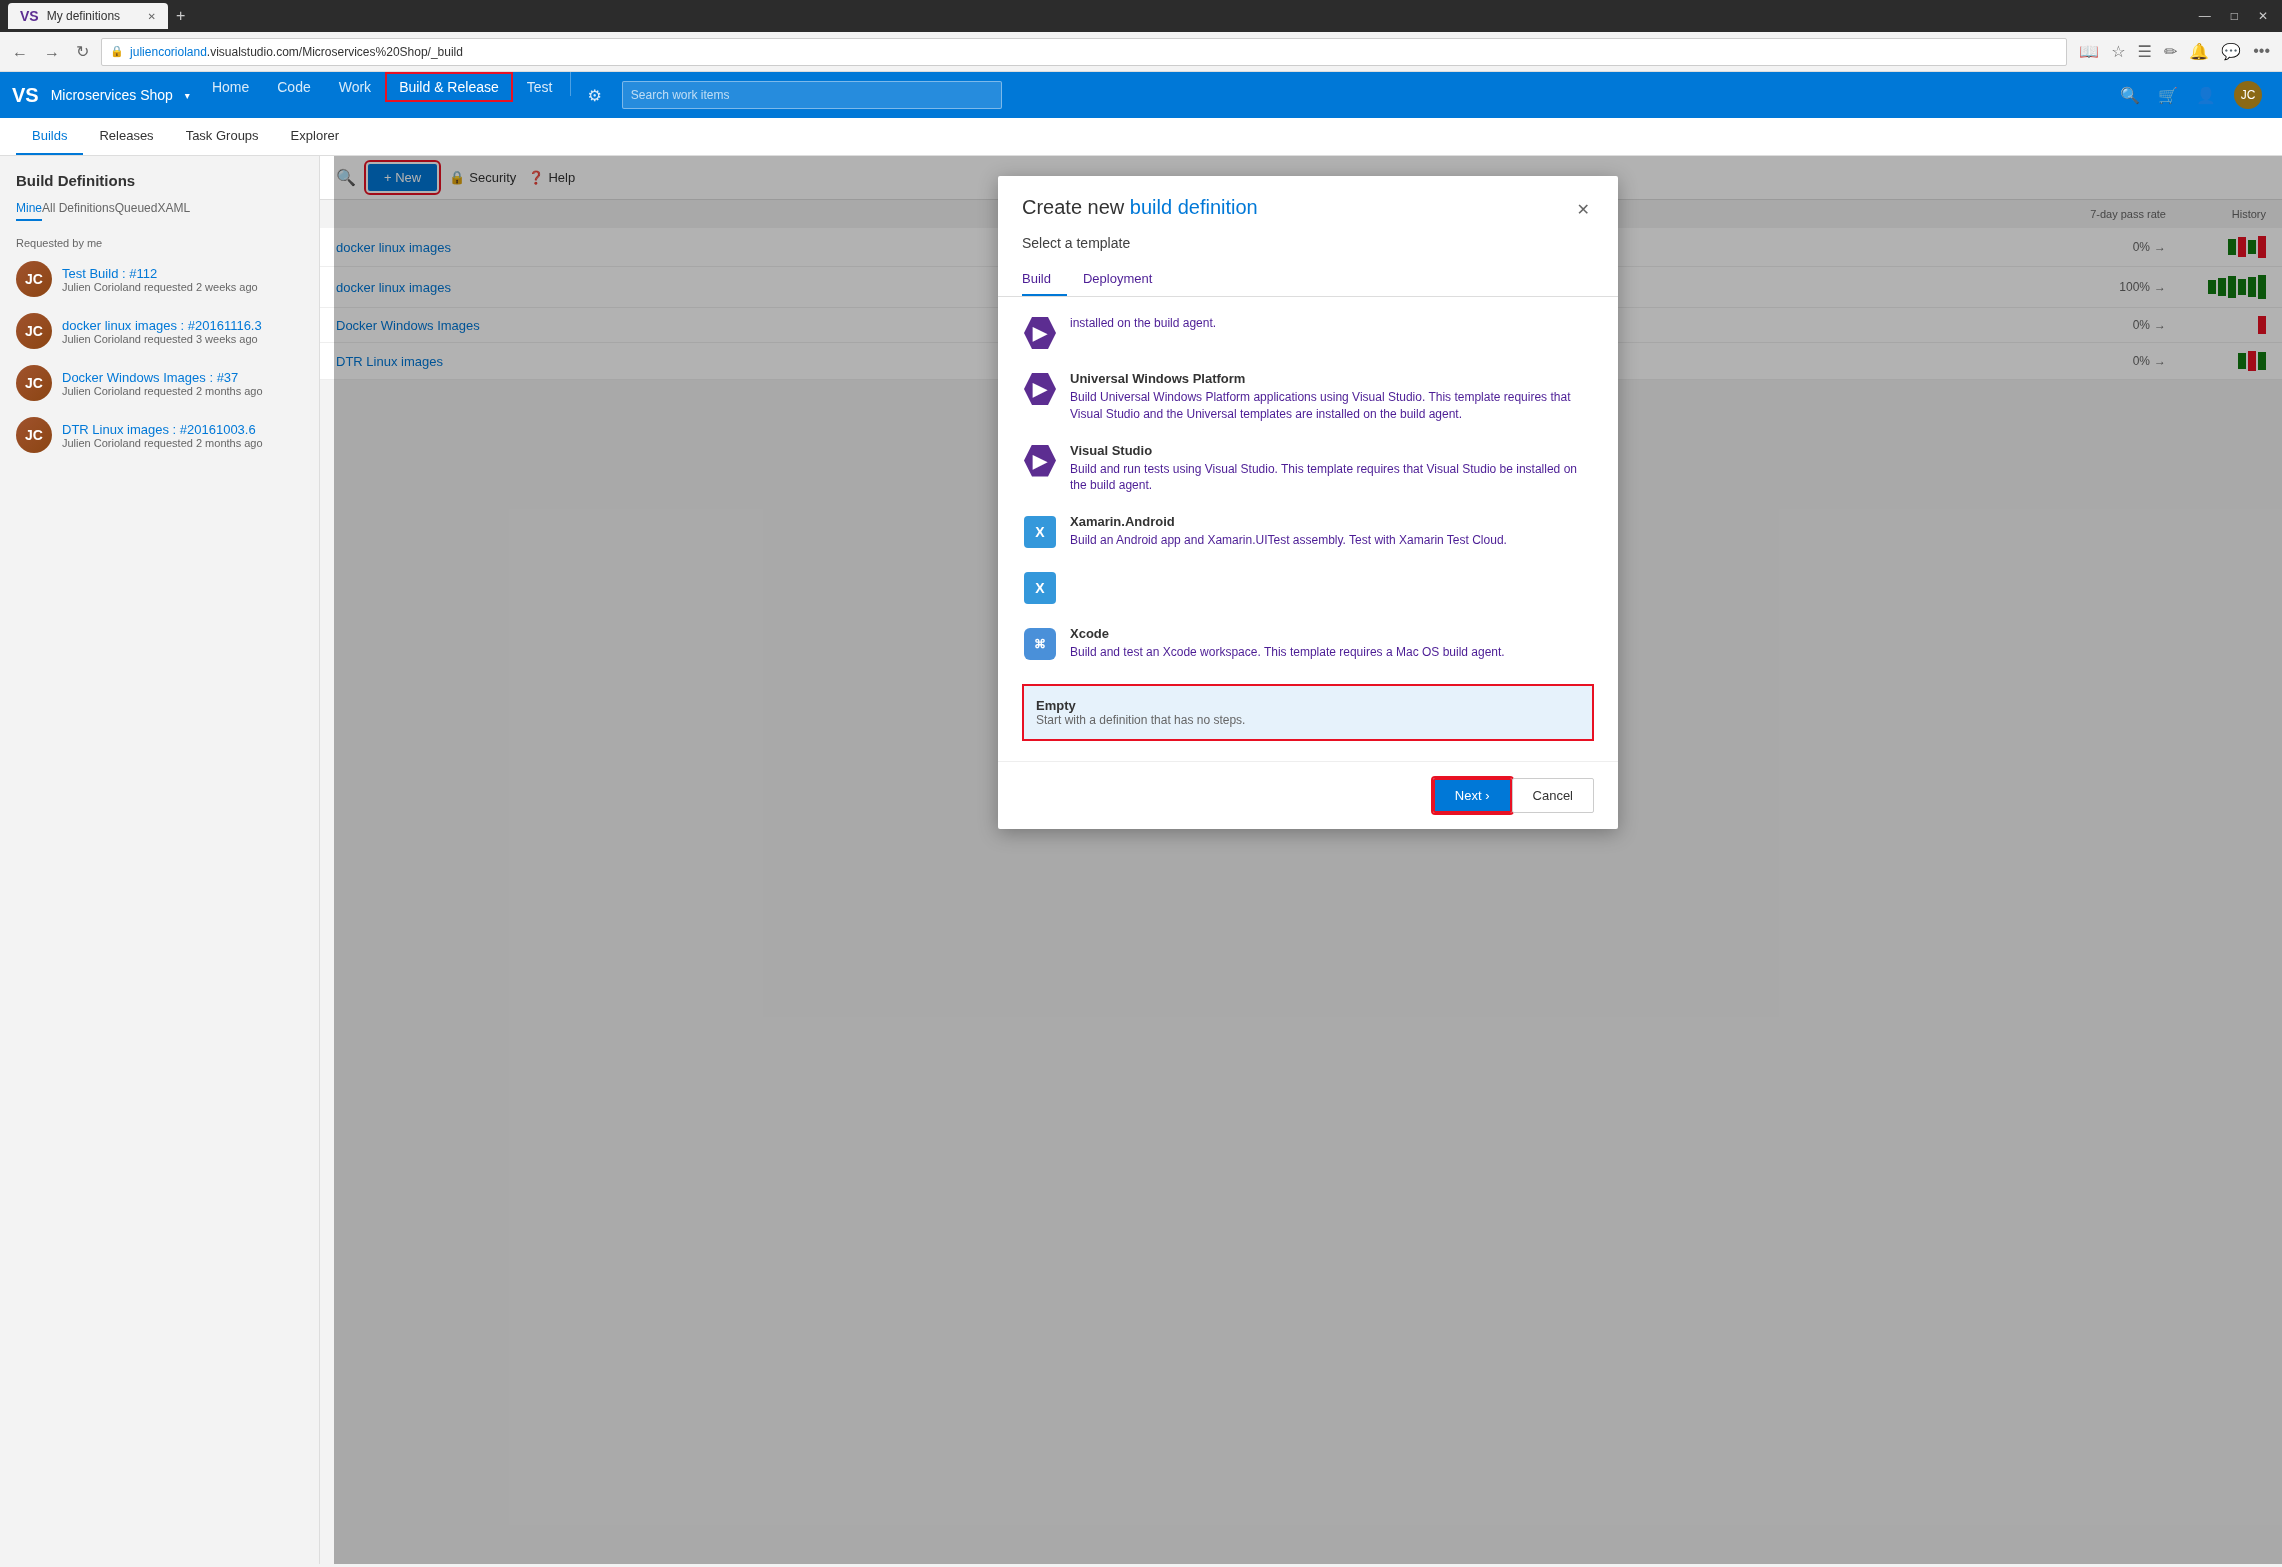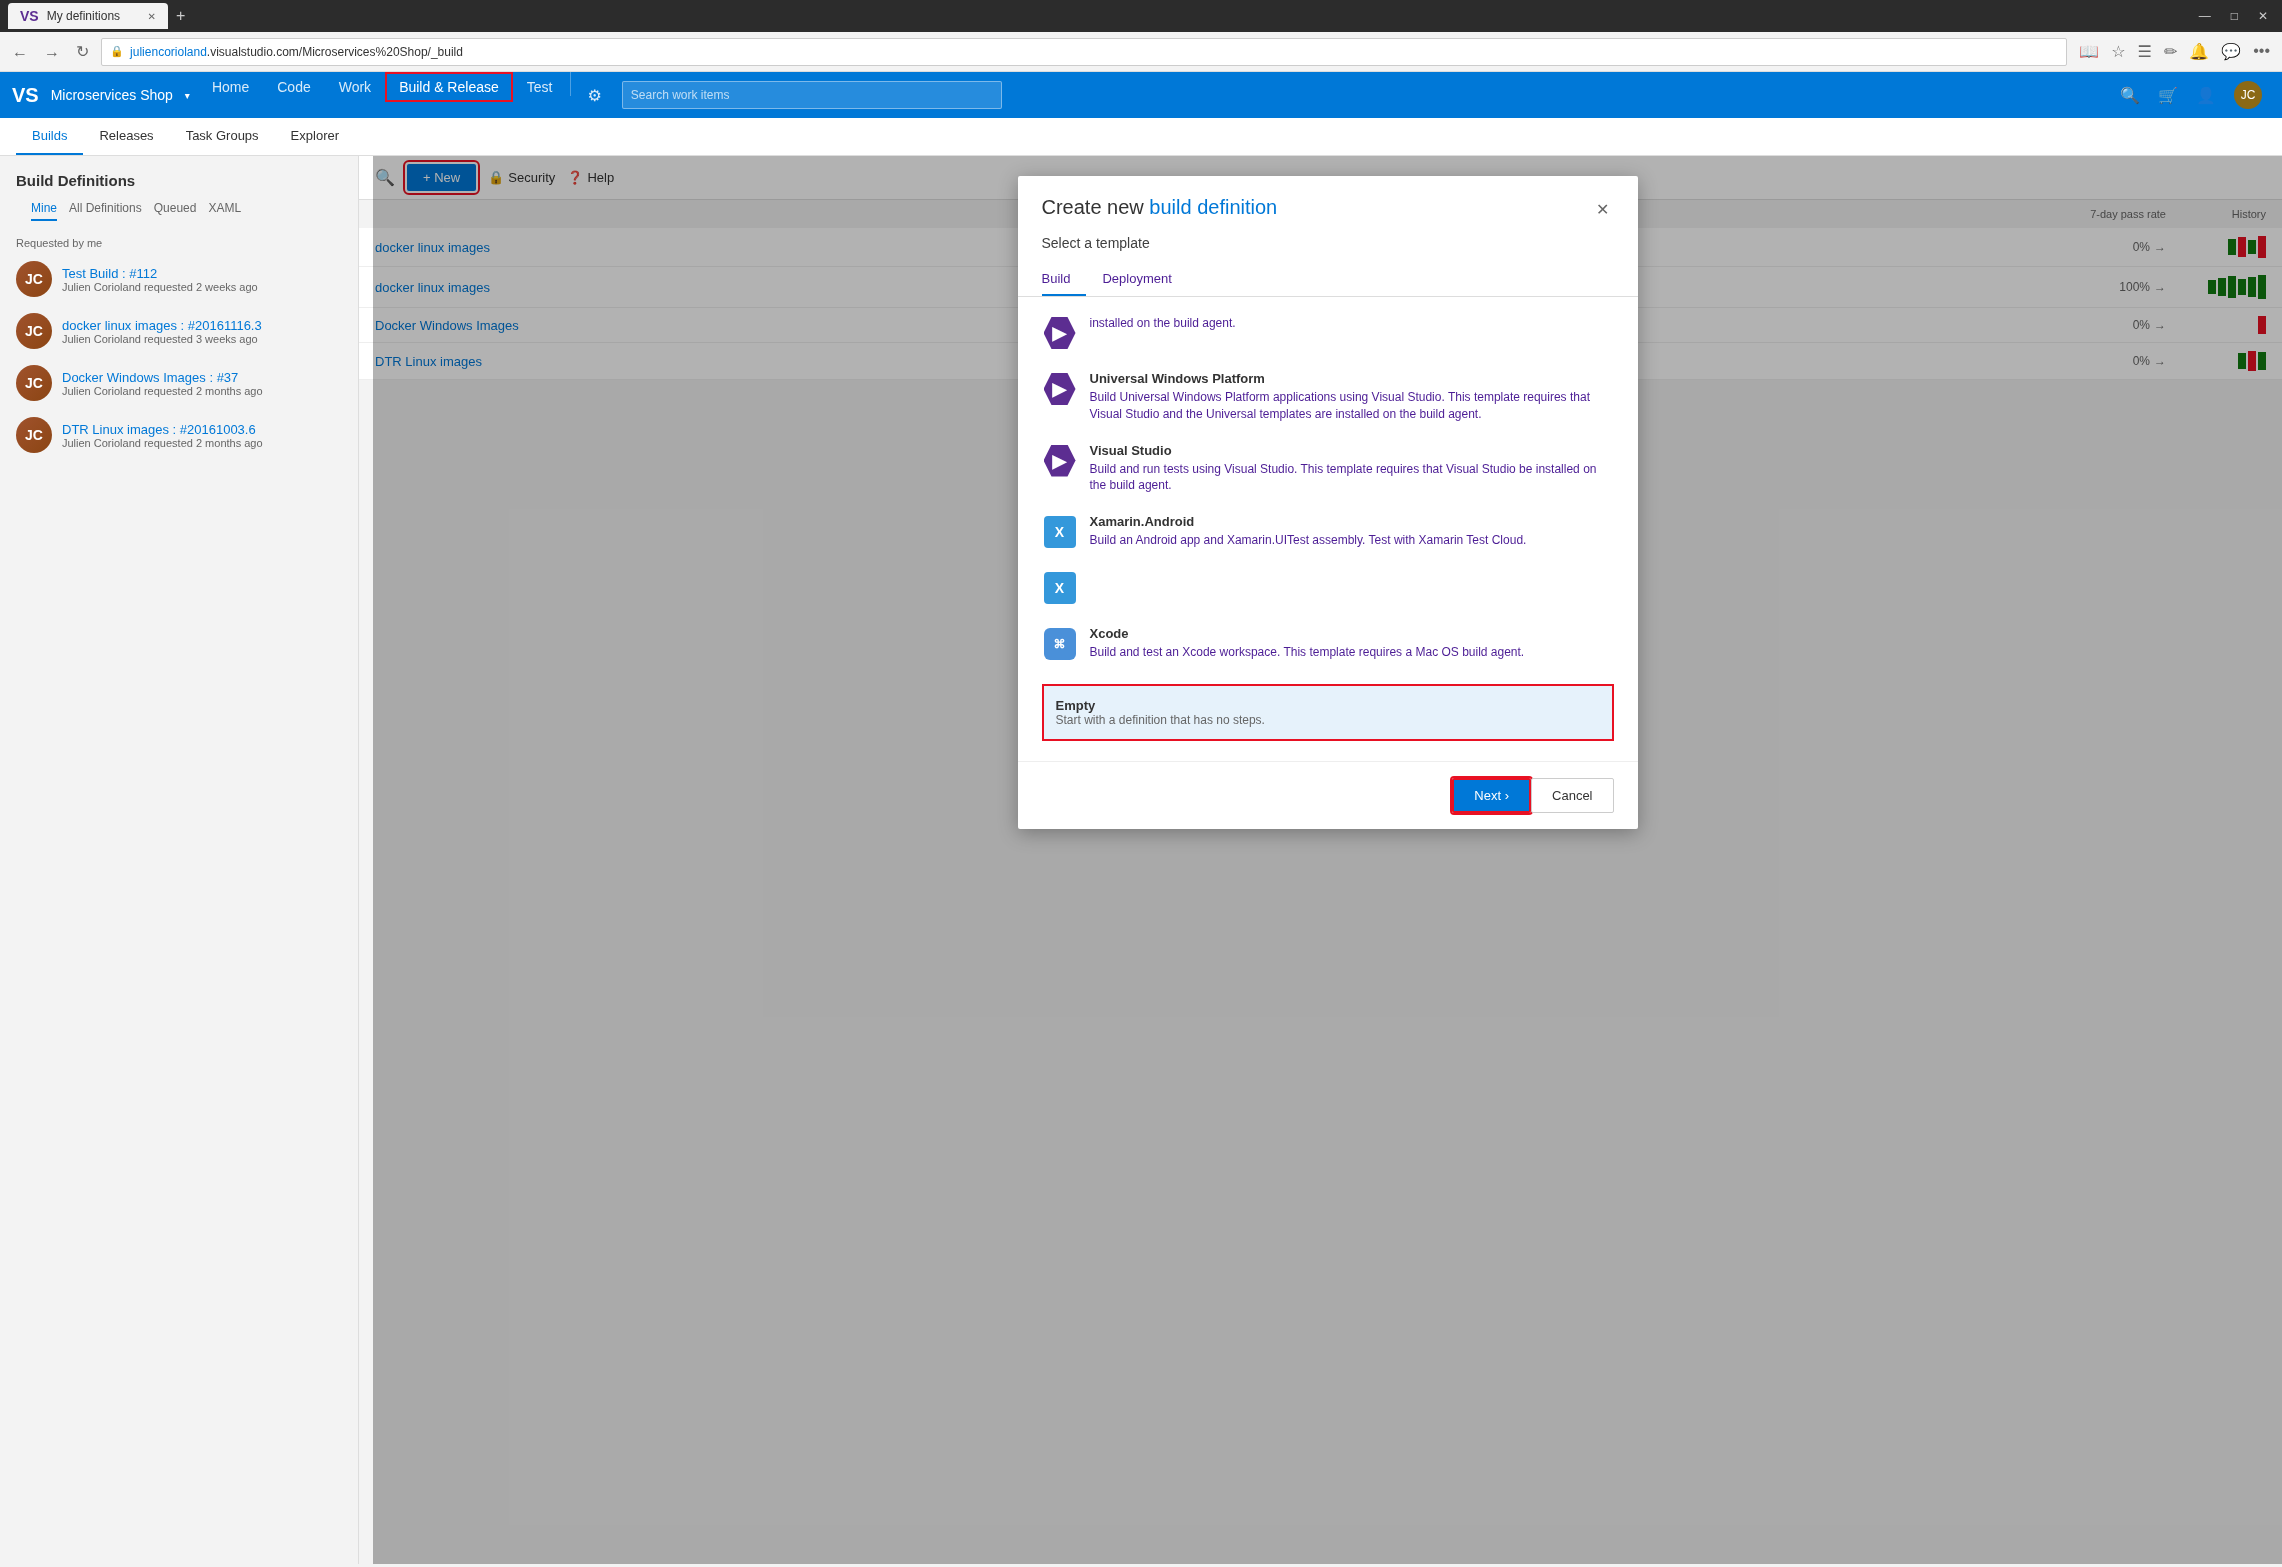--- a/index.html
+++ b/index.html
@@ -129,33 +129,33 @@
       cursor: pointer;
       border-bottom: 2px solid transparent;
     }
     .sub-nav-item.active { color: #0078d7; border-bottom: 2px solid #0078d7; font-weight: 500; }
 
     
     .main-area { display: flex; height: calc(100vh - 32px - 40px - 46px - 41px); }
 
     
     .sidebar {
-      width: 359px;
+      width: 320px;
       background: #f3f3f3;
       border-right: 1px solid #ddd;
       overflow-y: auto;
       flex-shrink: 0;
     }
     .sidebar-title {
       font-size: 15px;
       font-weight: 600;
       color: #333;
       padding: 16px 16px 8px;
     }
-    .sidebar-filter-tabs { display: flex; padding: 0 31px; gap: 12px; margin-bottom: 12px; align-items: center; }
+    .sidebar-filter-tabs { display: flex; padding: 0 16px; margin-bottom: 12px; align-items: center; }
     .sidebar-filter-tab { font-size: 12px; color: #666; cursor: pointer; padding: 4px 0; border-bottom: 2px solid transparent; }
     .sidebar-filter-tab.active { color: #0078d7; border-bottom: 2px solid #0078d7; }
     .sidebar-section-label { font-size: 11px; color: #666; padding: 4px 16px; font-weight: 500; }
     .build-item {
       display: flex;
       align-items: center;
       padding: 8px 16px;
       cursor: pointer;
       gap: 10px;
     }

